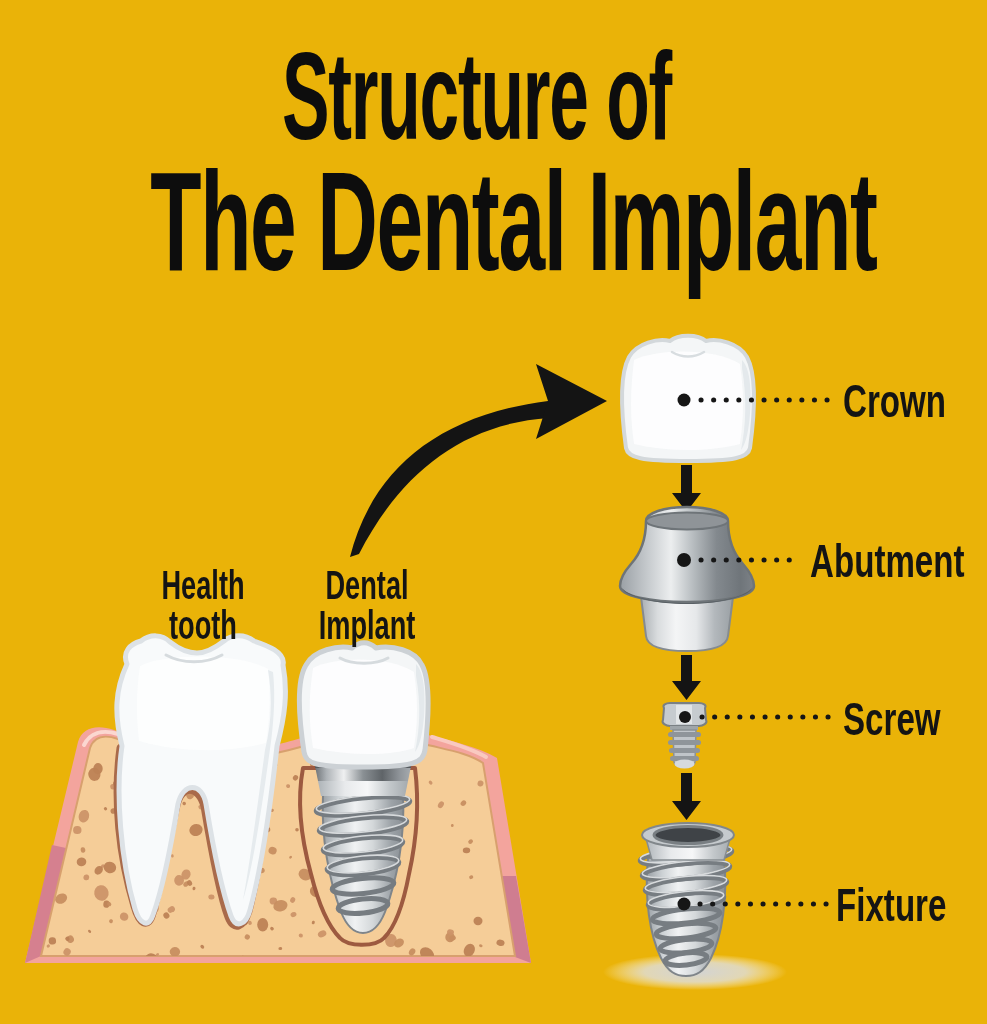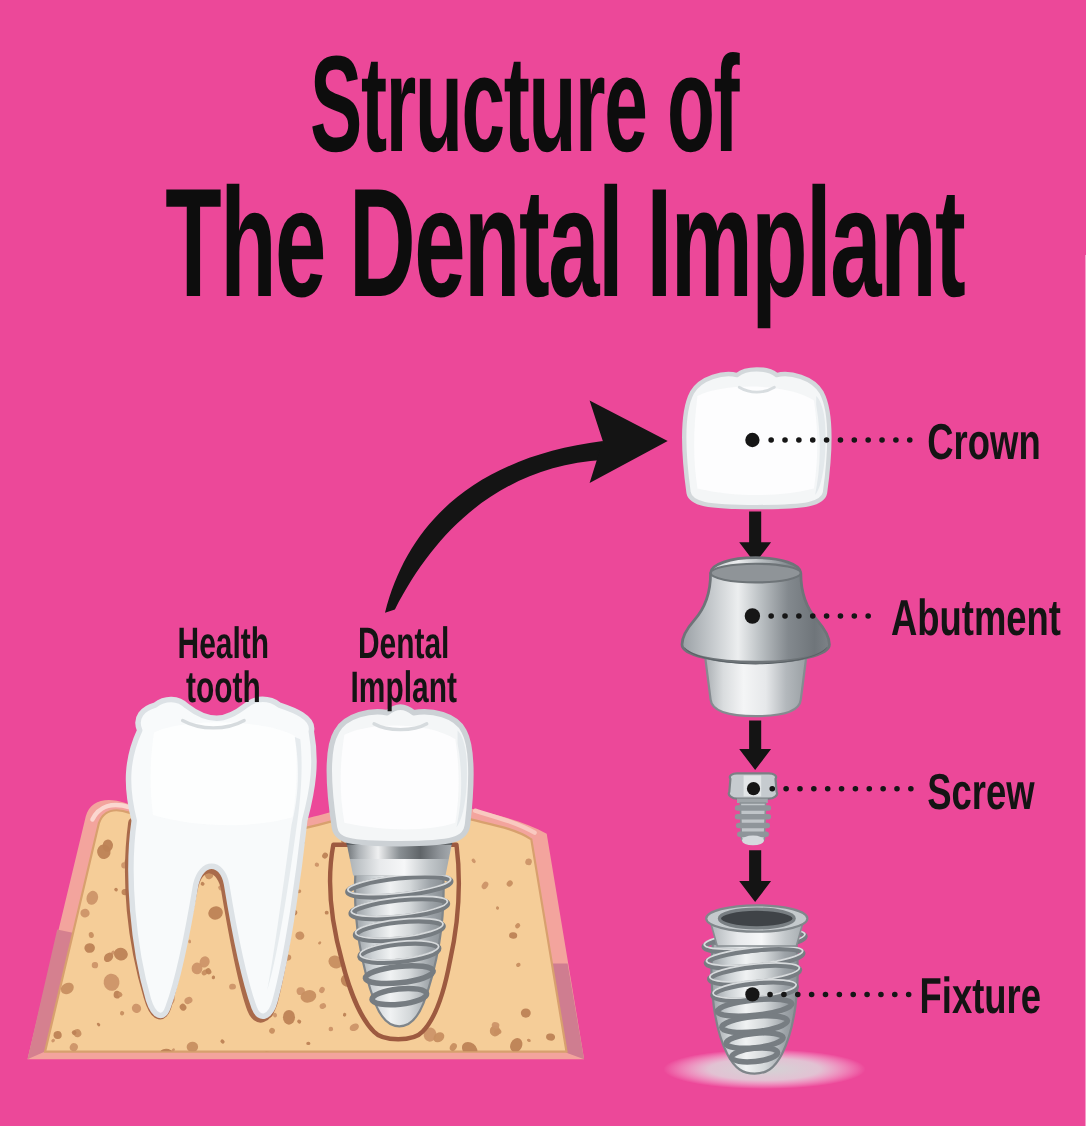--- a/index.html
+++ b/index.html
@@ -1,17 +1,17 @@
 <!DOCTYPE html>
 <html><head>
 <meta charset="utf-8">
 <style>
   html,body { margin:0; padding:0; background:#ffffff; }
   .stage {
-    position:relative; width:987px; height:1024px; background:#ec4899;
+    position:relative; width:987px; height:1024px; background:#eab308;
     overflow:hidden; font-family:"Liberation Sans","DejaVu Sans",sans-serif;
   }
   .art { position:absolute; left:0; top:0; width:987px; height:1024px; }
   .title-line1 {
     position:absolute; top:34px; left:-17px; width:987px; text-align:center;
     font-weight:bold; font-size:115px; line-height:115px; color:#0d0d0d;
     letter-spacing:-2px; white-space:nowrap;
     transform:scale(0.62,1.08); transform-origin:50% 0;
   }
   .title-line2 {

